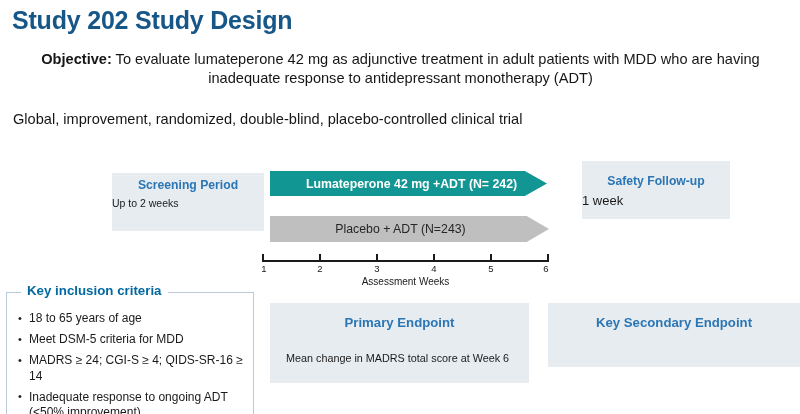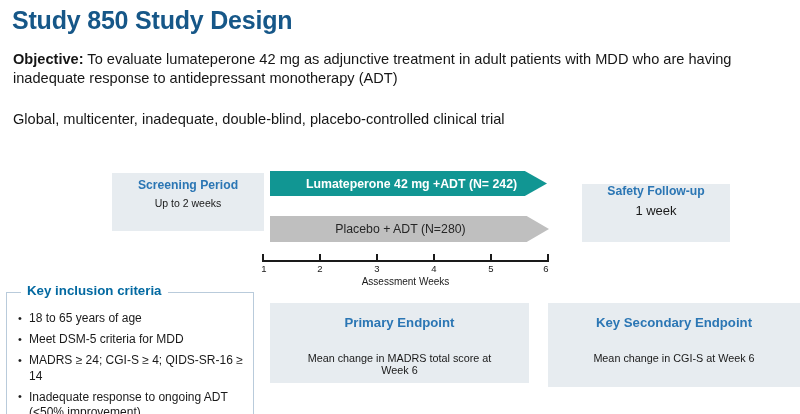--- a/index.html
+++ b/index.html
@@ -29,20 +29,21 @@
 
   
   #objective-paragraph {
     position: absolute;
     left: 13px;
     top: 50px;
     width: 775px;
     font-size: 14.6px;
     line-height: 19px;
     color: #161616;
+    text-align: center;
   }
   #objective-paragraph .lead {
     font-weight: bold;
   }
   #trial-design-paragraph {
     position: absolute;
     left: 13px;
     top: 110px;
     width: 775px;
     font-size: 14.6px;
@@ -56,40 +57,40 @@
     background: #e7ecf0;
     box-sizing: border-box;
   }
   .panel-title {
     color: #2b76b4;
     font-weight: bold;
     text-align: center;
   }
   .panel-sub {
     color: #1a1a1a;
-    text-align: center;
   }
 
   
   #screening-period-panel {
     left: 112px;
     top: 173px;
     width: 152px;
     height: 58px;
     padding-top: 5px;
   }
   #screening-period-panel .panel-title { font-size: 12.2px; }
   #screening-period-panel .panel-sub   { font-size: 10.5px; margin-top: 5px; }
 
   
   #safety-followup-panel {
     left: 582px;
-    top: 184px;
+    top: 161px;
     width: 148px;
     height: 58px;
+    padding-top: 13px;
   }
   #safety-followup-panel .panel-title { font-size: 12.2px; }
   #safety-followup-panel .panel-sub   { font-size: 13px; margin-top: 5px; }
 
   
   #treatment-arms {
     position: absolute;
     left: 0;
     top: 0;
   }
@@ -222,57 +223,57 @@
   #primary-endpoint-panel {
     left: 270px;
     top: 303px;
     width: 259px;
     height: 80px;
   }
   #key-secondary-endpoint-panel {
     left: 548px;
     top: 303px;
     width: 252px;
-    height: 84px;
+    height: 64px;
   }
   .endpoint-panel .panel-title {
     font-size: 13.2px;
     margin-top: 12px;
   }
   .endpoint-panel .panel-sub {
     font-size: 10.8px;
     margin-top: 22px;
-    padding: 0 24px;
+    padding: 0 16px;
   }
 </style>
 </head>
 <body>
 
-<div id="page-title">Study 850 Study Design</div>
+<div id="page-title">Study 202 Study Design</div>
 
 <div id="objective-paragraph"><span class="lead">Objective:</span><span> To evaluate lumateperone 42 mg as adjunctive treatment in adult patients with MDD who are having inadequate response to antidepressant monotherapy (ADT)</span></div>
 
-<div id="trial-design-paragraph">Global, multicenter, inadequate, double-blind, placebo-controlled clinical trial</div>
+<div id="trial-design-paragraph">Global, improvement, randomized, double-blind, placebo-controlled clinical trial</div>
 
 <div class="panel" id="screening-period-panel">
   <div class="panel-title">Screening Period</div>
   <div class="panel-sub">Up to 2 weeks</div>
 </div>
 
 <div class="panel" id="safety-followup-panel">
   <div class="panel-title">Safety Follow-up</div>
   <div class="panel-sub">1 week</div>
 </div>
 
 <div id="treatment-arms">
   <div class="arm-arrow" id="lumateperone-arm">
     <span class="arm-label">Lumateperone 42 mg +ADT (N= 242)</span>
   </div>
   <div class="arm-arrow" id="placebo-arm">
-    <span class="arm-label">Placebo + ADT (N=280)</span>
+    <span class="arm-label">Placebo + ADT (N=243)</span>
   </div>
 </div>
 
 <div id="week-axis">
   <div class="axis-line"></div>
 
   <div class="tick" style="left:0px;"></div>
   <div class="tick" style="left:57px;"></div>
   <div class="tick" style="left:114px;"></div>
   <div class="tick" style="left:171px;"></div>
@@ -299,14 +300,13 @@
   </ul>
 </div>
 
 <div class="panel endpoint-panel" id="primary-endpoint-panel">
   <div class="panel-title">Primary Endpoint</div>
   <div class="panel-sub">Mean change in MADRS total score at Week 6</div>
 </div>
 
 <div class="panel endpoint-panel" id="key-secondary-endpoint-panel">
   <div class="panel-title">Key Secondary Endpoint</div>
-  <div class="panel-sub">Mean change in CGI-S at Week 6</div>
 </div>
 
 </body></html>

